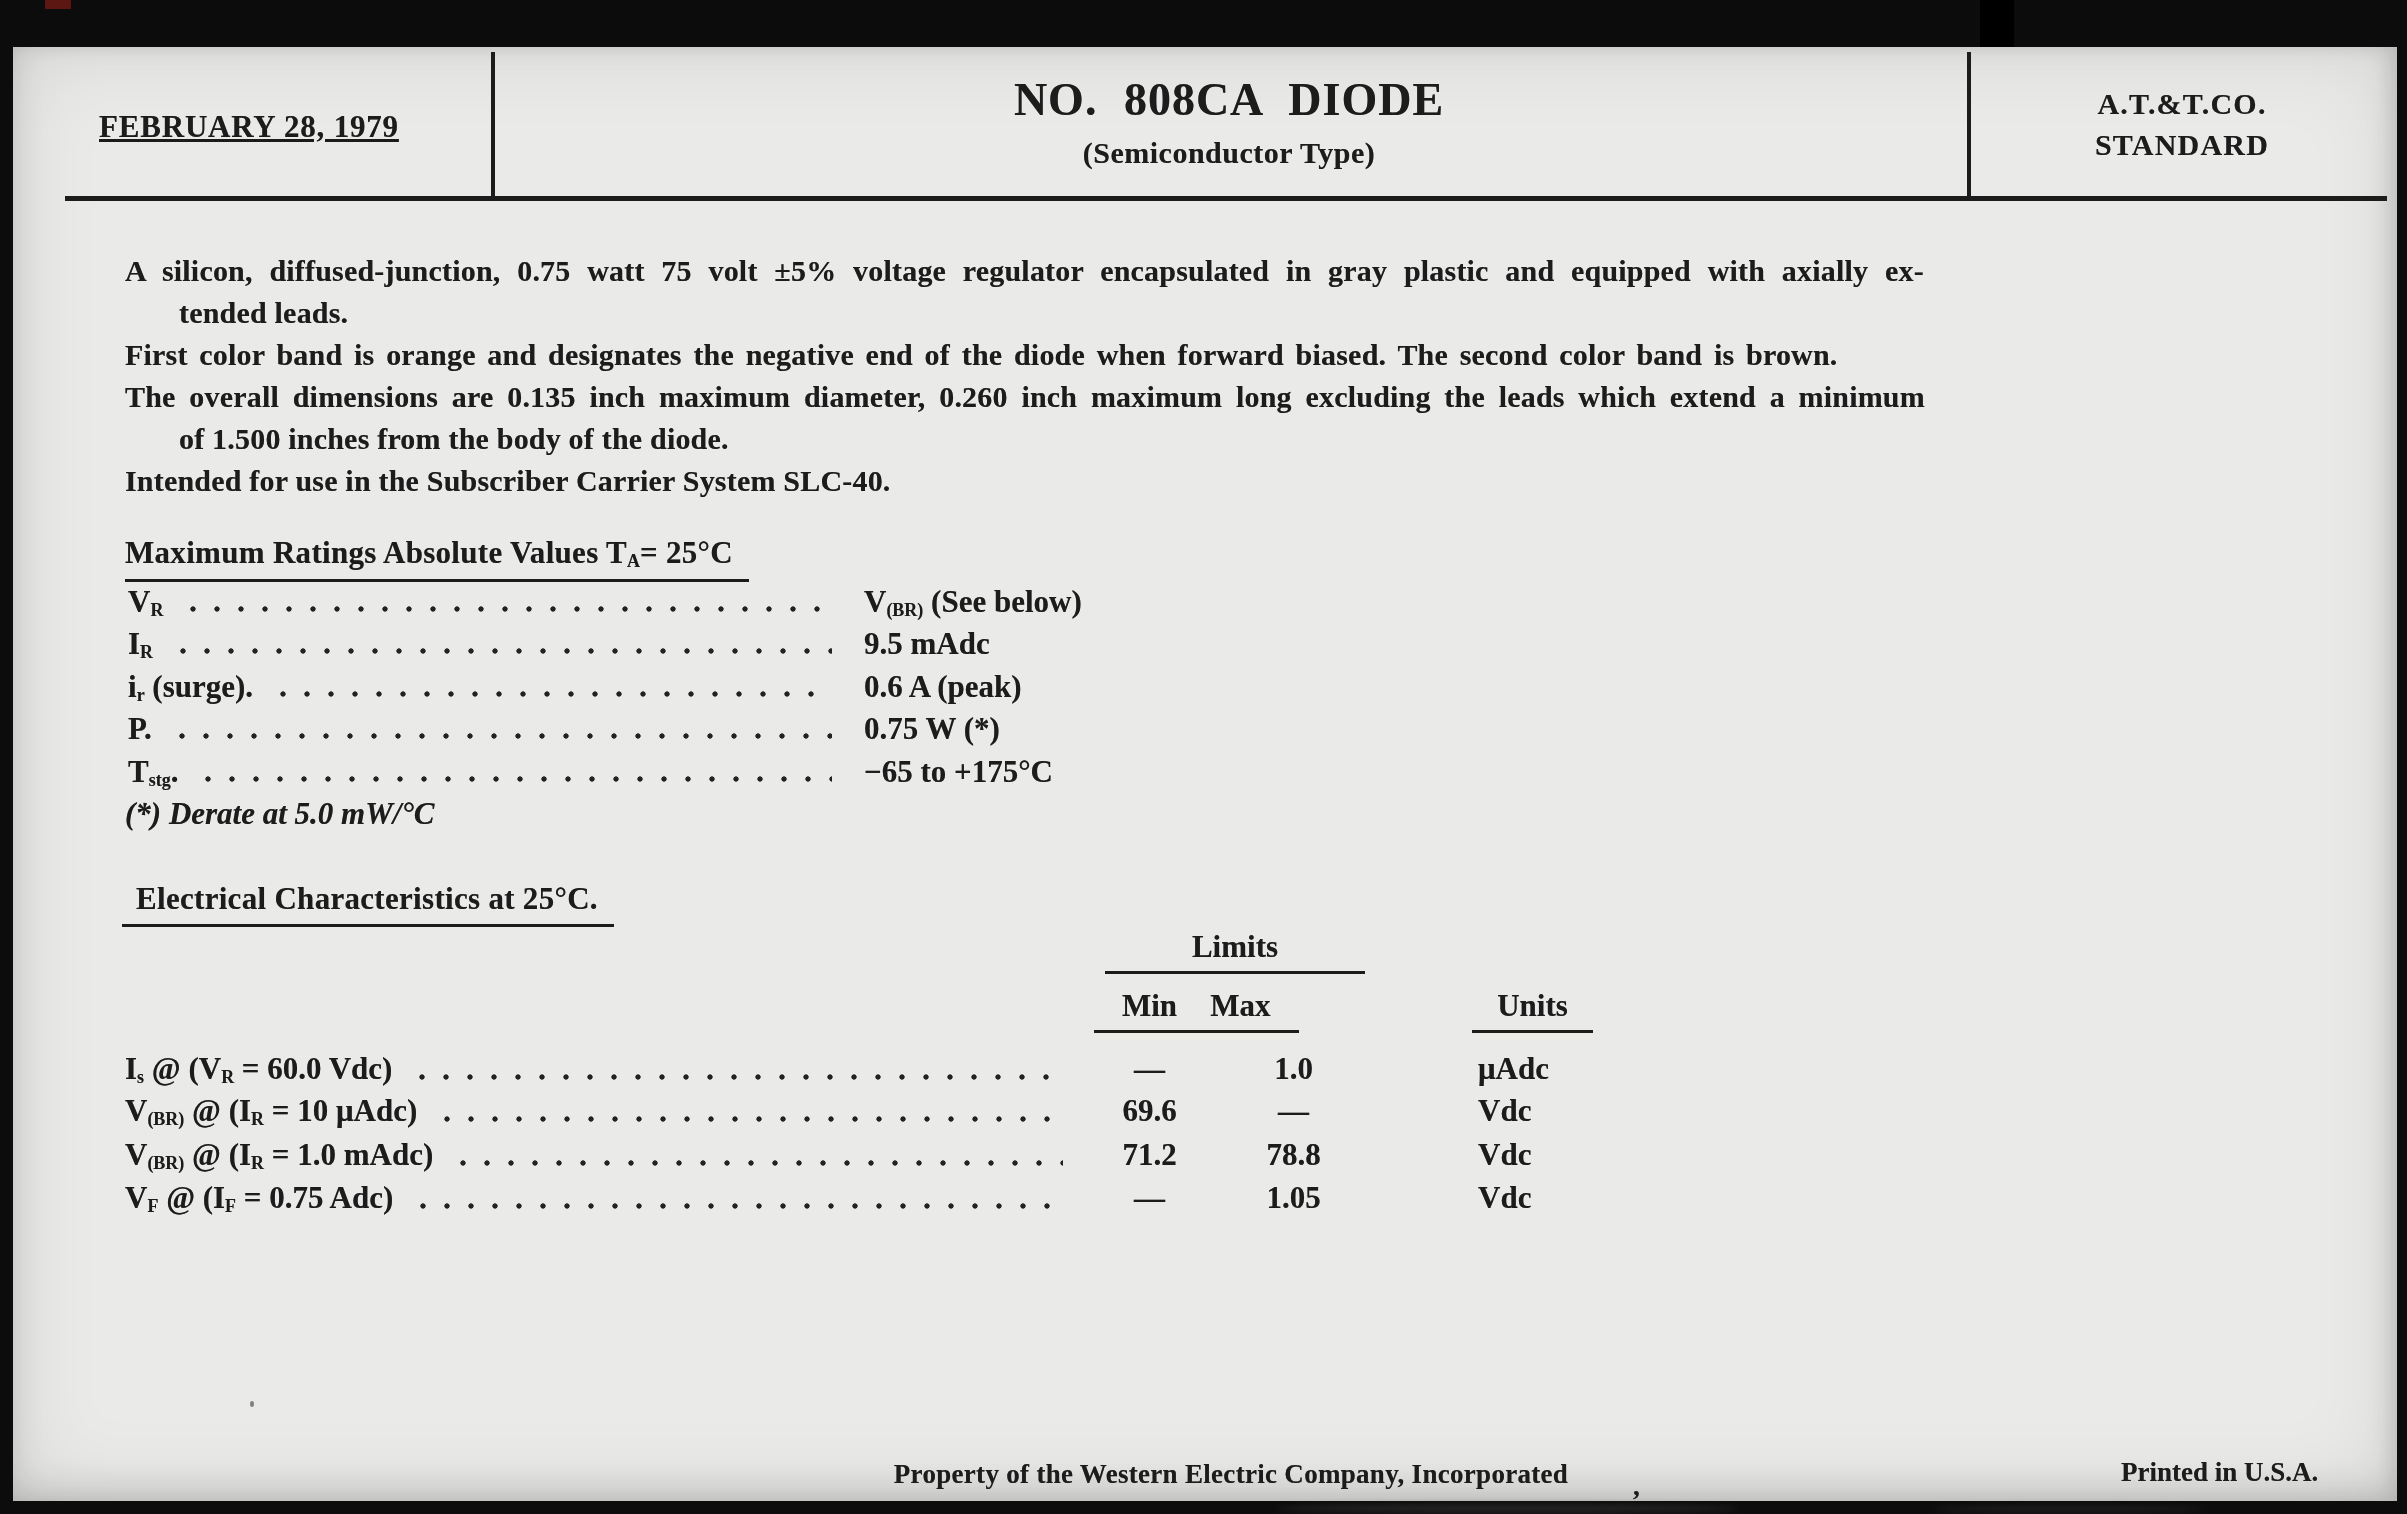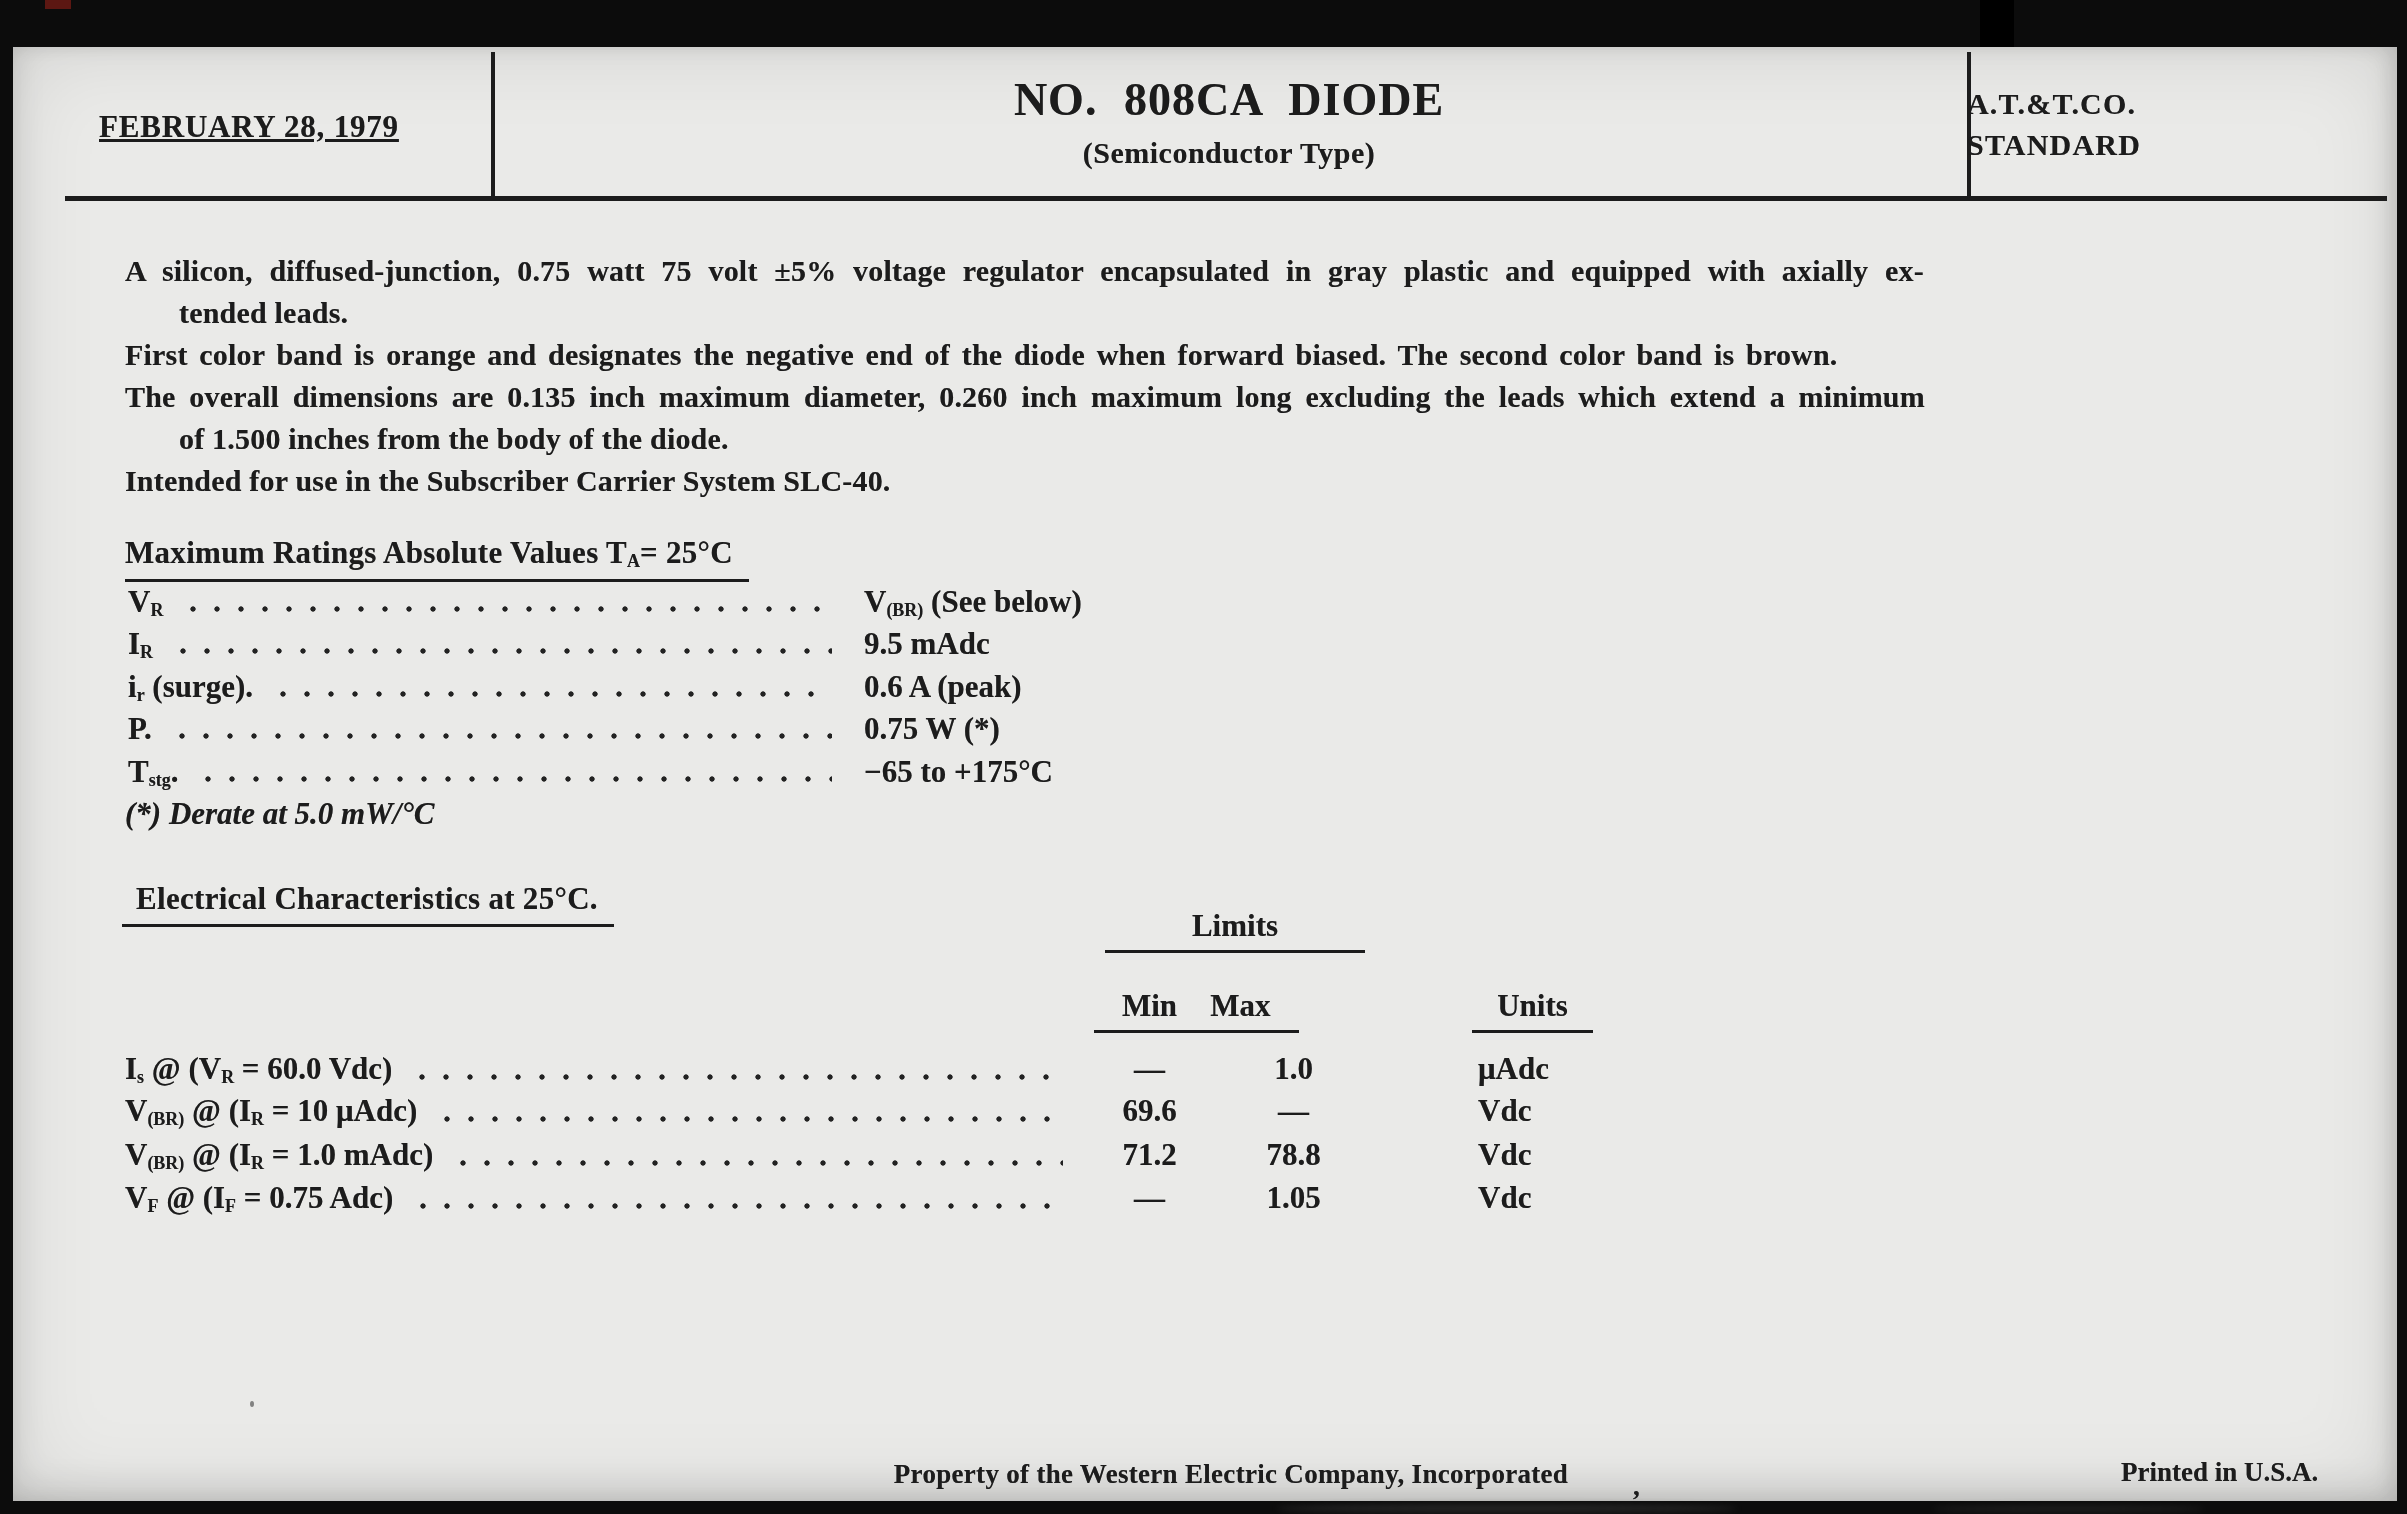--- a/index.html
+++ b/index.html
@@ -36,21 +36,21 @@
   .hrule { position: absolute; left: 52px; top: 149px; width: 2322px; height: 5px; background: #1c1c1c; }
   .doc-date {
     position: absolute; left: 86px; top: 62px;
     font-size: 31px; letter-spacing: 0.8px; white-space: nowrap; text-decoration: underline;
   }
   .title-block { position: absolute; left: 478px; top: 0; width: 1476px; text-align: center; }
   .doc-title { margin-top: 26px; font-size: 46px; letter-spacing: 1px; word-spacing: 14px; }
   .doc-subtitle { margin-top: 10px; font-size: 30px; letter-spacing: 0.5px; }
   .org-block {
     position: absolute; left: 1954px; top: 36px; width: 430px;
-    text-align: left; font-size: 30px; line-height: 41px; letter-spacing: 1.2px;
+    text-align: center; font-size: 30px; line-height: 41px; letter-spacing: 1.2px;
   }
 
   
   .body-text { position: absolute; left: 112px; top: 203px; font-size: 30px; }
   .pline { line-height: 42px; white-space: nowrap; letter-spacing: 0.2px; }
   .pline.indent { margin-left: 54px; }
   .j1 { word-spacing: 9px; }
   .j2 { word-spacing: 4px; }
   .j3 { word-spacing: 6px; }
 
@@ -70,21 +70,21 @@
     background-image: radial-gradient(circle, #222 2.3px, rgba(0,0,0,0) 3px);
     background-size: 24px 10px;
     background-repeat: repeat-x;
     background-position: left 0 bottom 9px;
   }
   .rvalue { white-space: nowrap; line-height: 43px; }
   .derate-note { position: absolute; left: 112px; top: 749px; font-size: 31px; white-space: nowrap; font-style: italic; }
 
   
   .limits-hd {
-    position: absolute; left: 1092px; top: 861px; width: 260px; text-align: center;
+    position: absolute; left: 1092px; top: 882px; width: 260px; text-align: center;
     font-size: 31px; border-bottom: 3px solid #1c1c1c; padding-bottom: 6px;
   }
   .col-hd {
     position: absolute; top: 941px; text-align: center; font-size: 31px;
     border-bottom: 3px solid #1c1c1c; padding-bottom: 6px;
   }
   .col-min   { left: 1081px; width: 111px; }
   .col-max   { left: 1169px; width: 117px; }
   .col-units { left: 1459px; width: 121px; }
 

